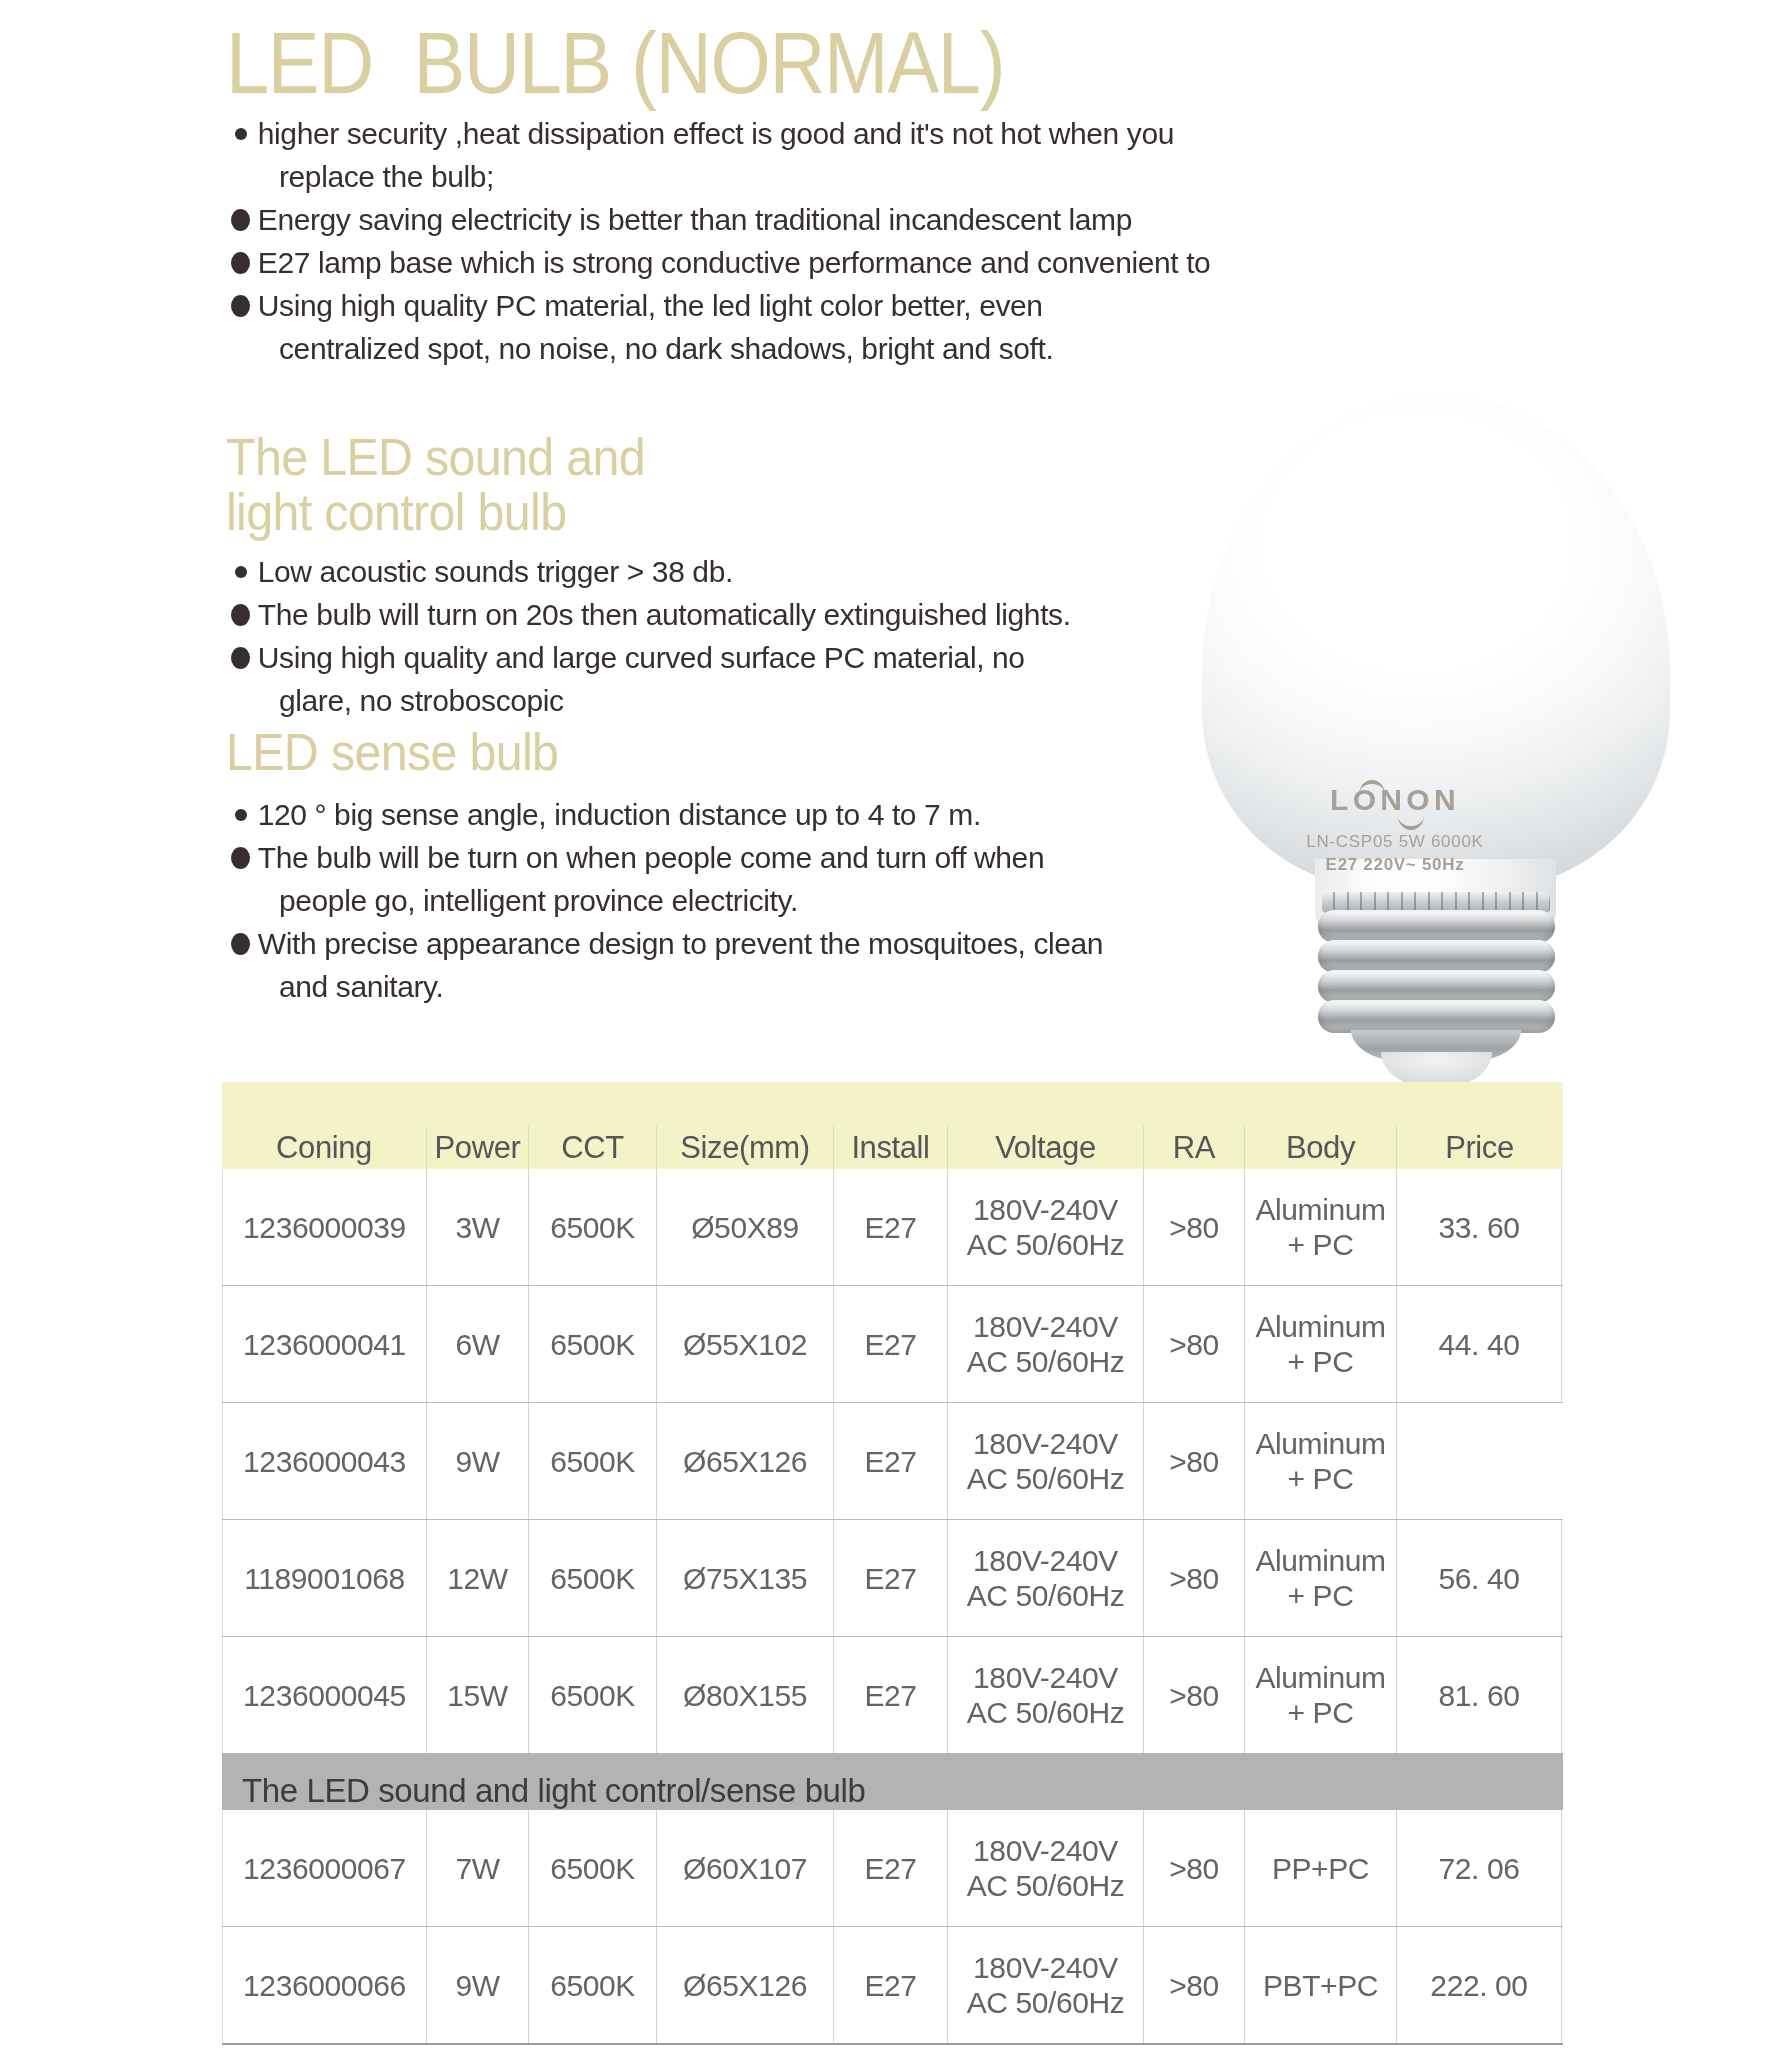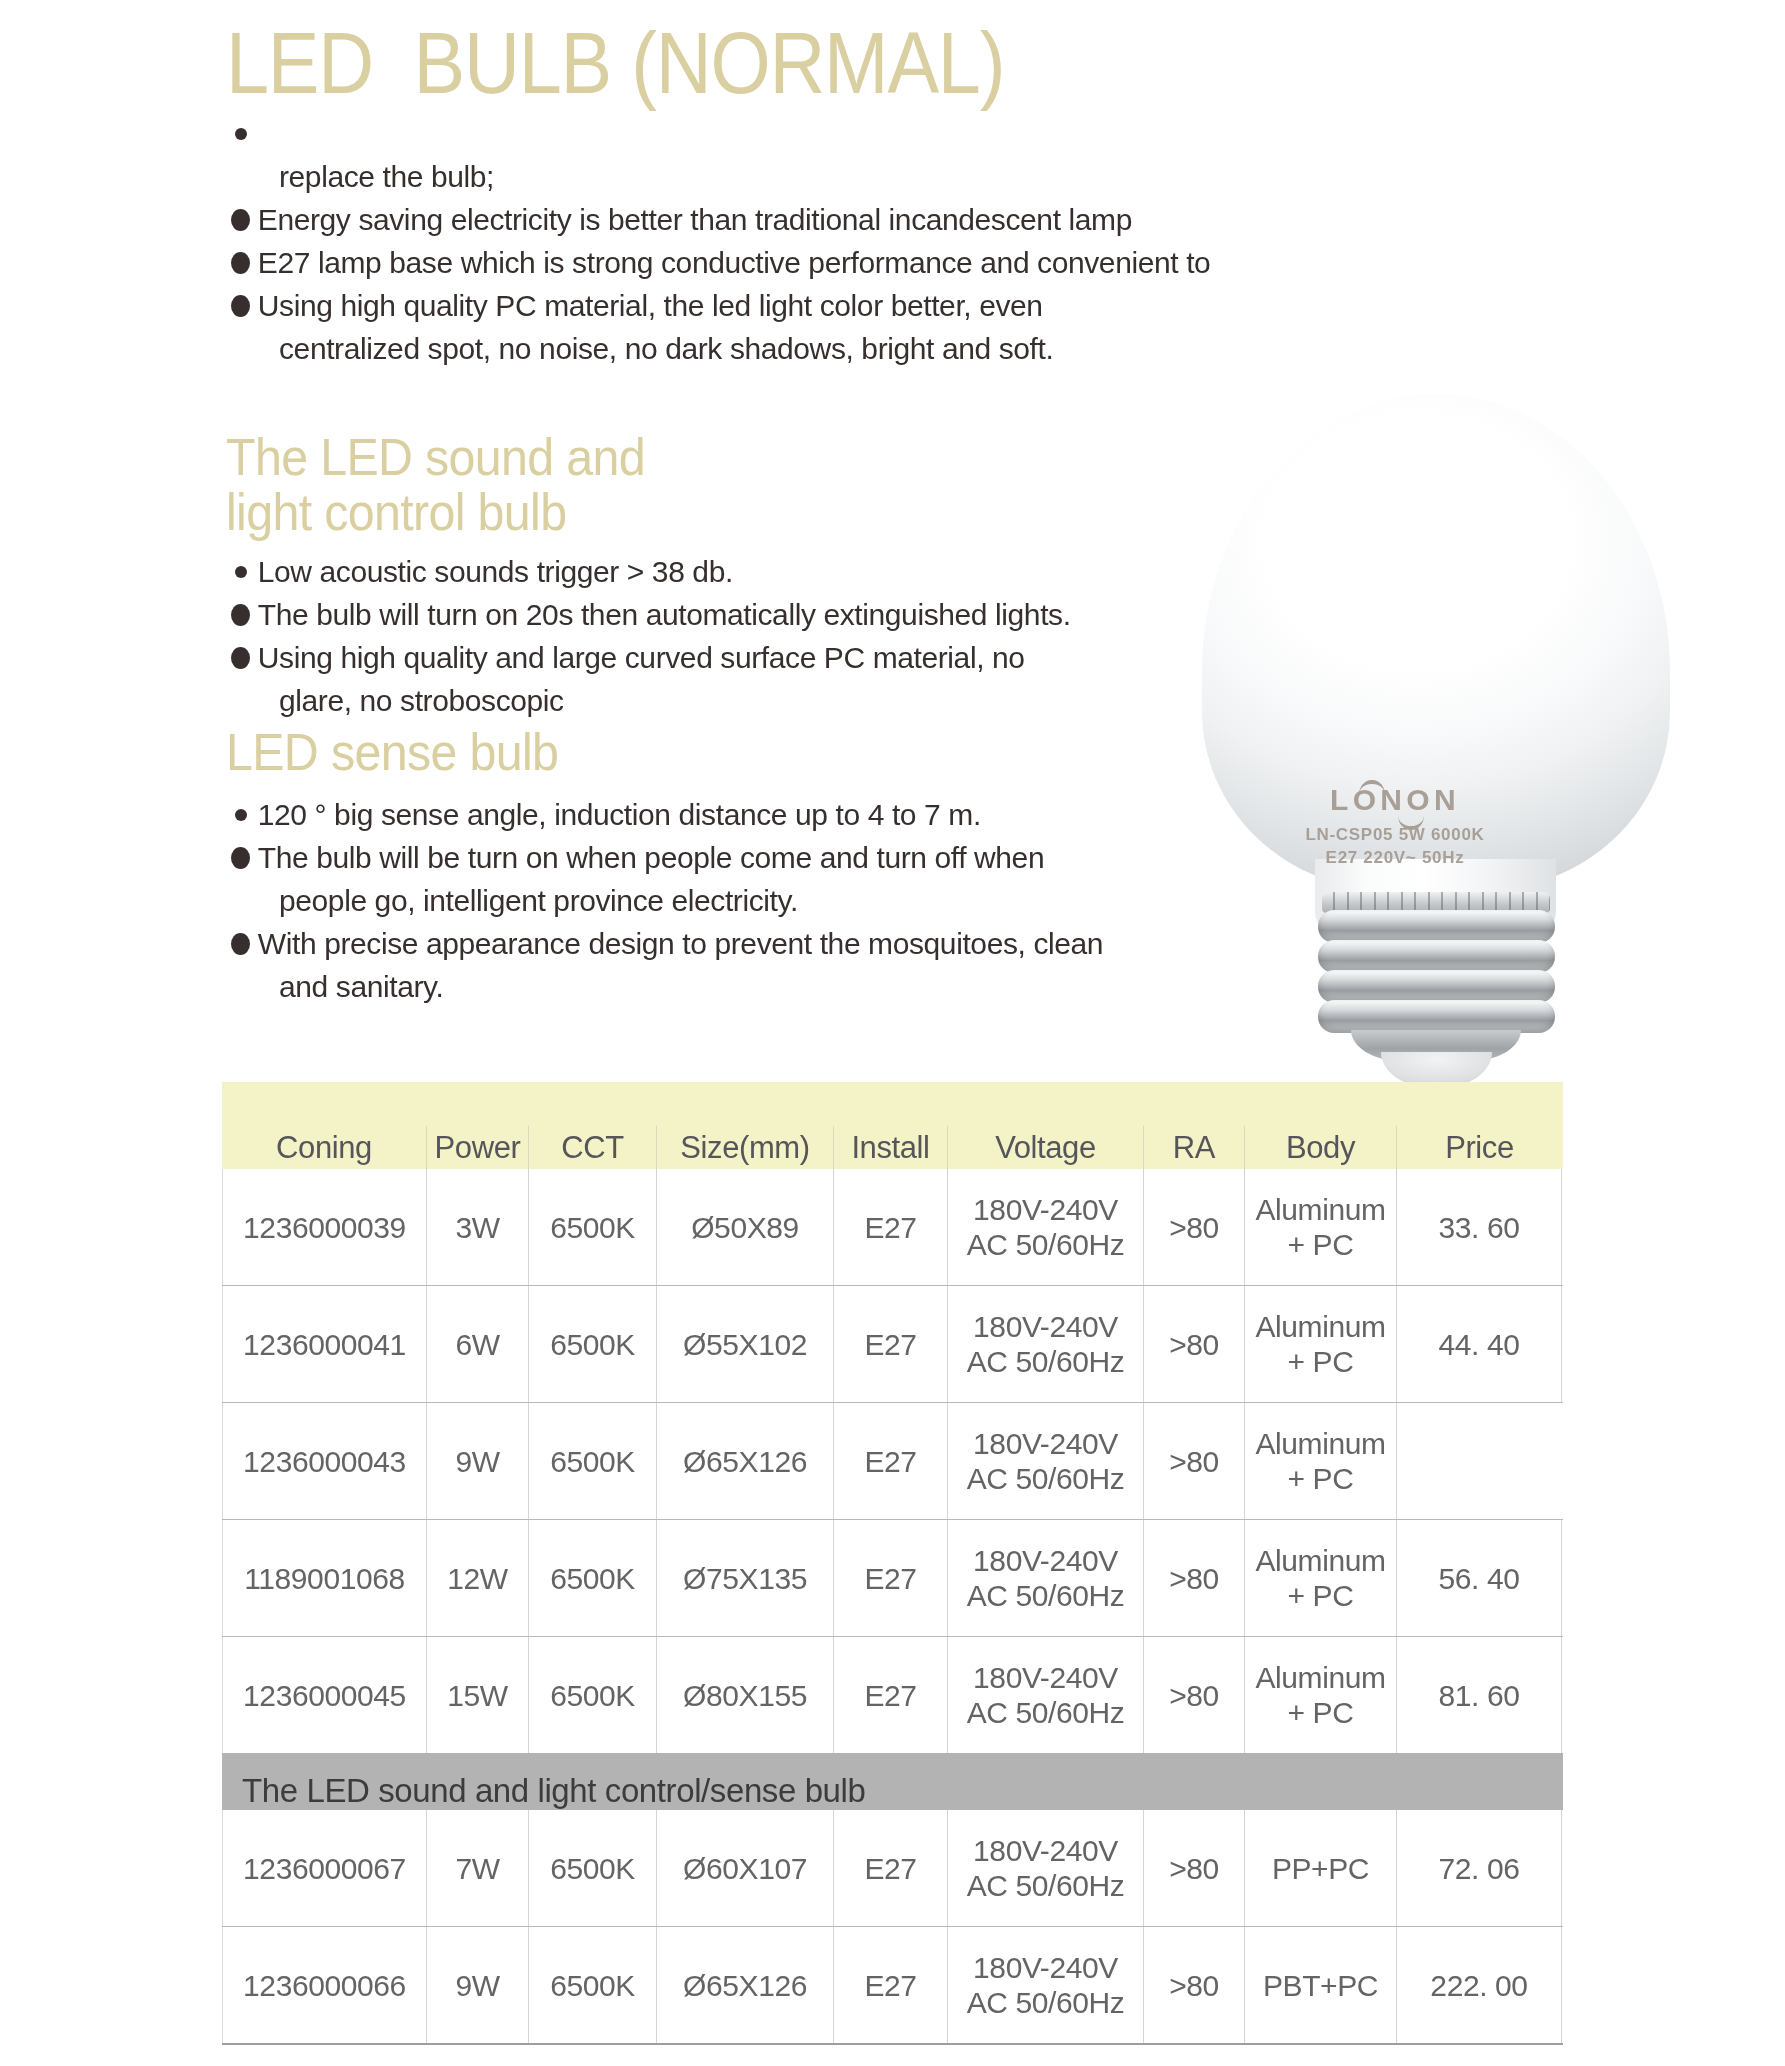--- a/index.html
+++ b/index.html
@@ -46,21 +46,21 @@
     background:radial-gradient(95% 75% at 46% 30%,
       #ffffff 0%, #ffffff 34%, #f8f9fa 52%, #eff1f2 66%, #e3e6e8 80%, #d8dbde 92%, #d0d4d7 100%);
   }
   .bulb-neck {
     position:absolute; left:113px; top:465px; width:241px; height:78px;
     background:linear-gradient(90deg,#e9ebec 0%, #fbfcfc 22%, #ffffff 45%, #f4f5f6 70%, #dfe2e4 100%);
     border-radius:0 0 25.5px 25.5px;
   }
   .bulb-print { position:absolute; left:51px; top:389px; width:284px; text-align:center; color:var(--print-gray); }
   .bulb-logo  { font-size:30px; font-weight:700; letter-spacing:4.3px; line-height:34px; }
-  .bulb-model { font-size:17px; font-weight:700; letter-spacing:0.7px; line-height:24px; margin-top:6px; }
+  .bulb-model { font-size:17px; font-weight:400; letter-spacing:0.7px; line-height:24px; margin-top:13px; }
   .bulb-spec  { font-size:17px; font-weight:700; letter-spacing:0.7px; line-height:21px; }
   .logo-arc-top {
     position:absolute; left:157px; top:386px; width:25.5px; height:10.6px;
     border-top:4.3px solid var(--print-gray); border-radius:50% / 100% 100% 0 0;
   }
   .logo-arc-bottom {
     position:absolute; left:196px; top:421px; width:25.5px; height:10.6px;
     border-bottom:4.3px solid var(--print-gray); border-radius:50% / 0 0 100% 100%;
   }
   .screw-flange {
@@ -119,20 +119,21 @@
 </head>
 <body>
 
 <div class="page" data-name="catalog-page">
 
   <h1 class="page-title" data-name="page-title">LED  BULB (NORMAL)</h1>
 
   <div class="feature-list" id="list-intro" data-name="intro-feature-list">
       <div class="b-line" data-name="feature-item">
         <span class="mark small" data-name="bullet-icon"></span>
+        <span class="b-text" data-name="feature-text">higher security ,heat dissipation effect is good and it's not hot when you</span>
       </div>
       <div class="b-line cont" data-name="feature-line-continuation">
         <span class="mark" data-name="bullet-spacer"></span>
         <span class="b-text" data-name="feature-text">replace the bulb;</span>
       </div>
       <div class="b-line" data-name="feature-item">
         <span class="mark large" data-name="bullet-icon"></span>
         <span class="b-text" data-name="feature-text">Energy saving electricity is better than traditional incandescent lamp</span>
       </div>
       <div class="b-line" data-name="feature-item">

